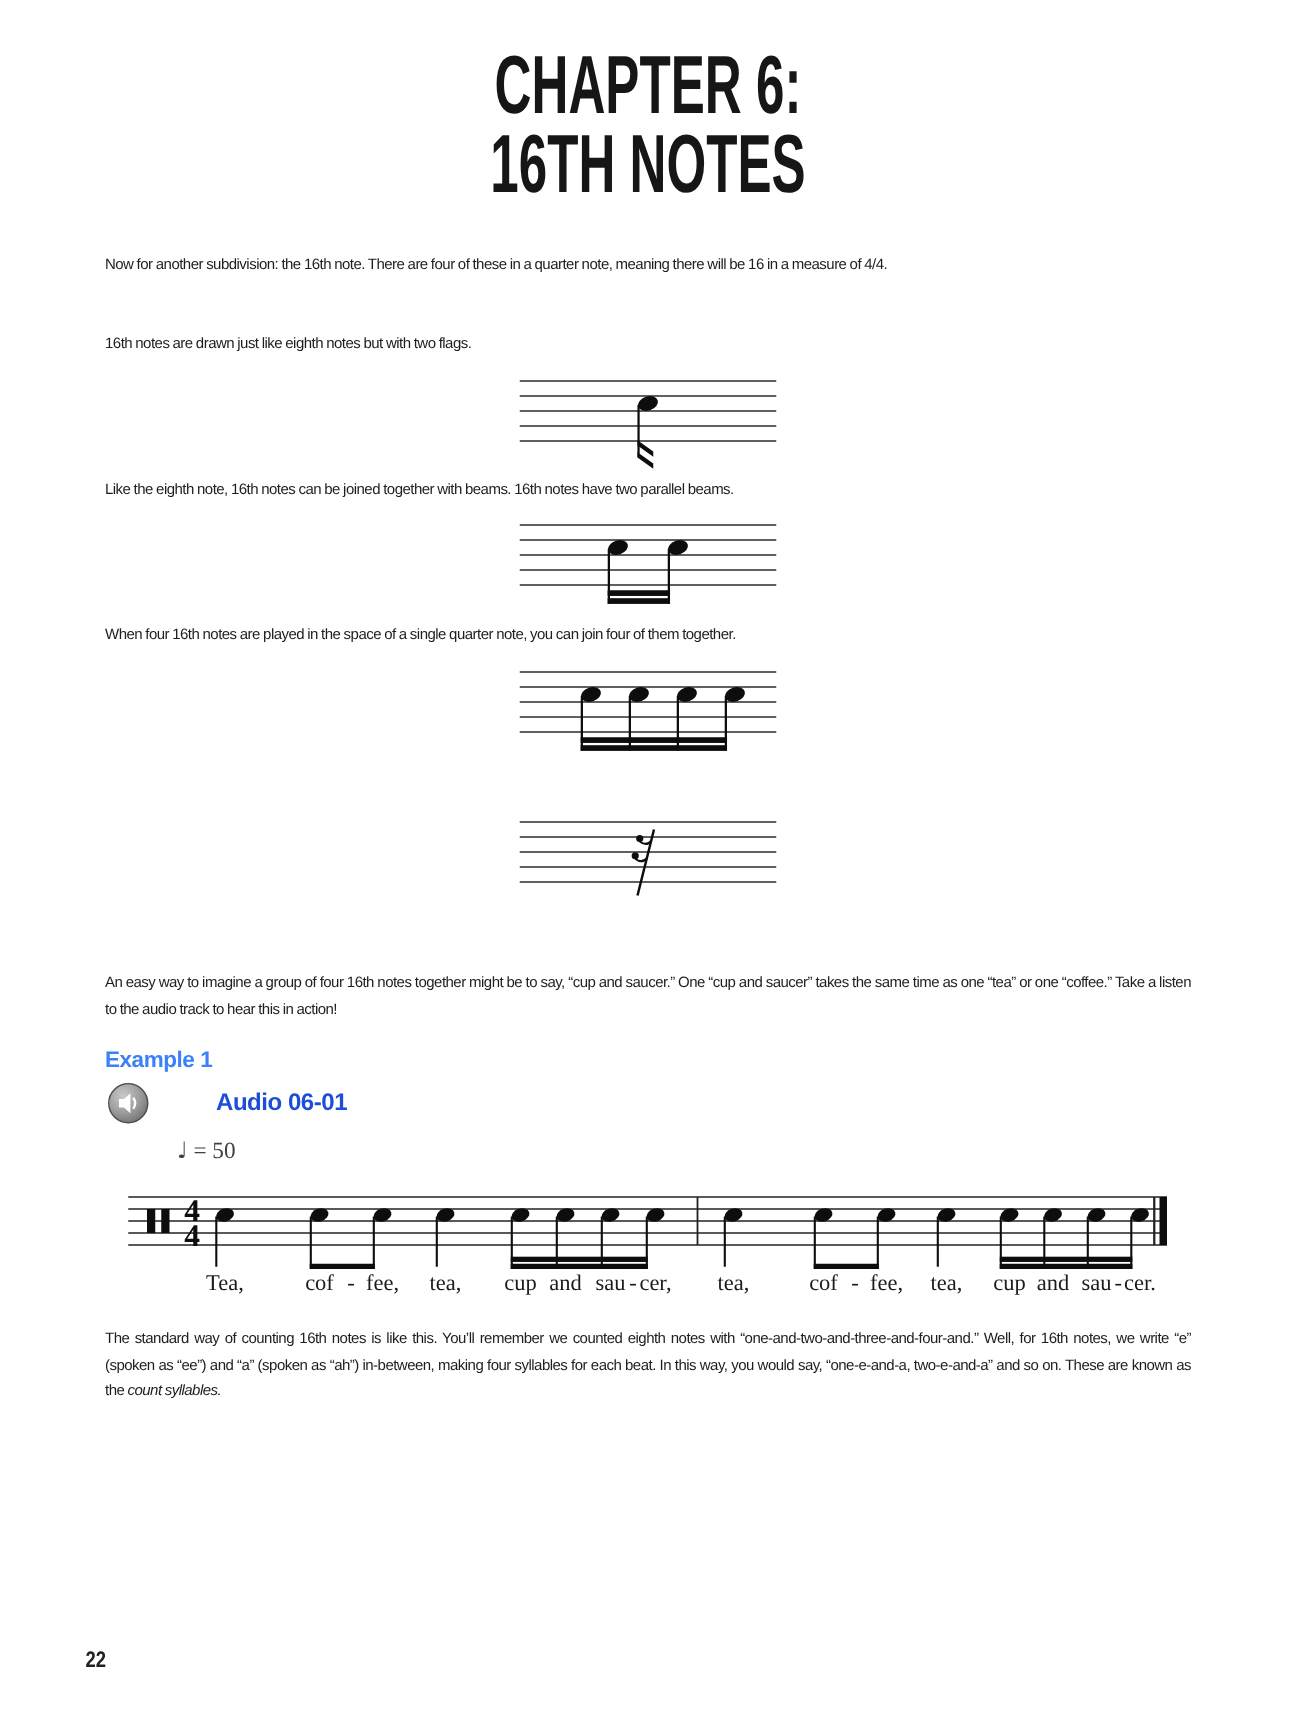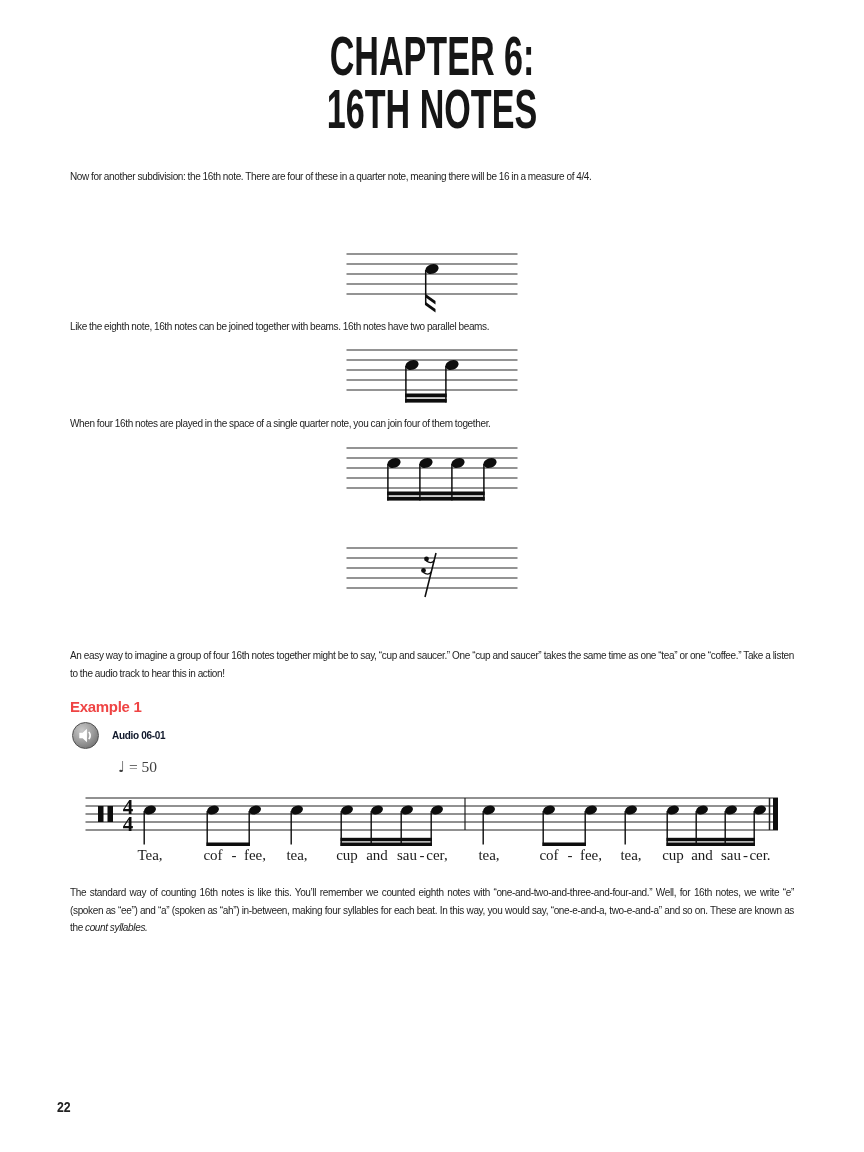--- a/index.html
+++ b/index.html
@@ -14,26 +14,26 @@
   .para{left:70px;width:724px;font-size:10px;line-height:17.6px;letter-spacing:-0.35px;
         word-spacing:-0.3px;text-align:justify;color:#1e1e1e;}
   .para em{font-style:italic;}
   
   .staffwrap{left:70px;width:724px;display:flex;justify-content:center;}
   .staffwrap svg{display:block;}
   .sline{stroke:#2b2b2b;stroke-width:1.1;}
   .ink{fill:#0d0d0d;}
   .ink-stroke{stroke:#0d0d0d;fill:none;}
   
-  .ex-label{left:70px;font-size:15px;font-weight:bold;color:#ef4444;letter-spacing:-0.3px;}
+  .ex-label{left:70px;font-size:15px;font-weight:bold;color:#3b82f6;letter-spacing:-0.3px;}
   .audio-row{left:72px;display:flex;align-items:center;gap:13px;}
   .audio-icon{width:27px;height:27px;border-radius:50%;border:1px solid #4f4f4f;box-sizing:border-box;
       background:radial-gradient(circle at 36% 30%, #c9c9c9 0%, #9c9c9c 48%, #5e5e5e 100%);
       display:flex;align-items:center;justify-content:center;}
-  .audio-label{font-size:10px;font-weight:bold;color:#0f172a;letter-spacing:-0.3px;}
+  .audio-label{font-size:16px;font-weight:bold;color:#1d4ed8;letter-spacing:-0.3px;margin-left:32px;}
   
   .tempo{left:118px;font-family:"Liberation Serif",serif;font-size:15.5px;color:#404040;}
   .tempo-note{font-family:"DejaVu Sans",sans-serif;font-size:15px;}
   
   .score{left:85px;}
   .score .sline{stroke:#222;stroke-width:1;}
   .tsig{font-family:"Liberation Serif",serif;font-weight:bold;font-size:21px;fill:#0d0d0d;text-anchor:middle;}
   .lyric{font-family:"Liberation Serif",serif;font-size:15px;fill:#1b1b1b;text-anchor:middle;}
   #score-notes ellipse,#score-notes rect{fill:#0d0d0d;}
   
@@ -44,20 +44,21 @@
 <body>
 
 <div class="page">
 
   <div class="abs title">
     <div>CHAPTER 6:</div>
     <div>16TH NOTES</div>
   </div>
 
   <div class="abs para" style="top:168px">Now for another subdivision: the 16th note. There are four of these in a quarter note, meaning there will be 16 in a measure of 4/4.</div>
+  <div class="abs para" style="top:221px">16th notes are drawn just like eighth notes but with two flags.</div>
 
   <div class="abs staffwrap" style="top:248px">
     <svg width="172" height="72" viewBox="0 0 172 72">
       <g>
         <line class="sline" x1="0.5" y1="6" x2="171.5" y2="6"></line>
         <line class="sline" x1="0.5" y1="16" x2="171.5" y2="16"></line>
         <line class="sline" x1="0.5" y1="26" x2="171.5" y2="26"></line>
         <line class="sline" x1="0.5" y1="36" x2="171.5" y2="36"></line>
         <line class="sline" x1="0.5" y1="46" x2="171.5" y2="46"></line>
       </g>

